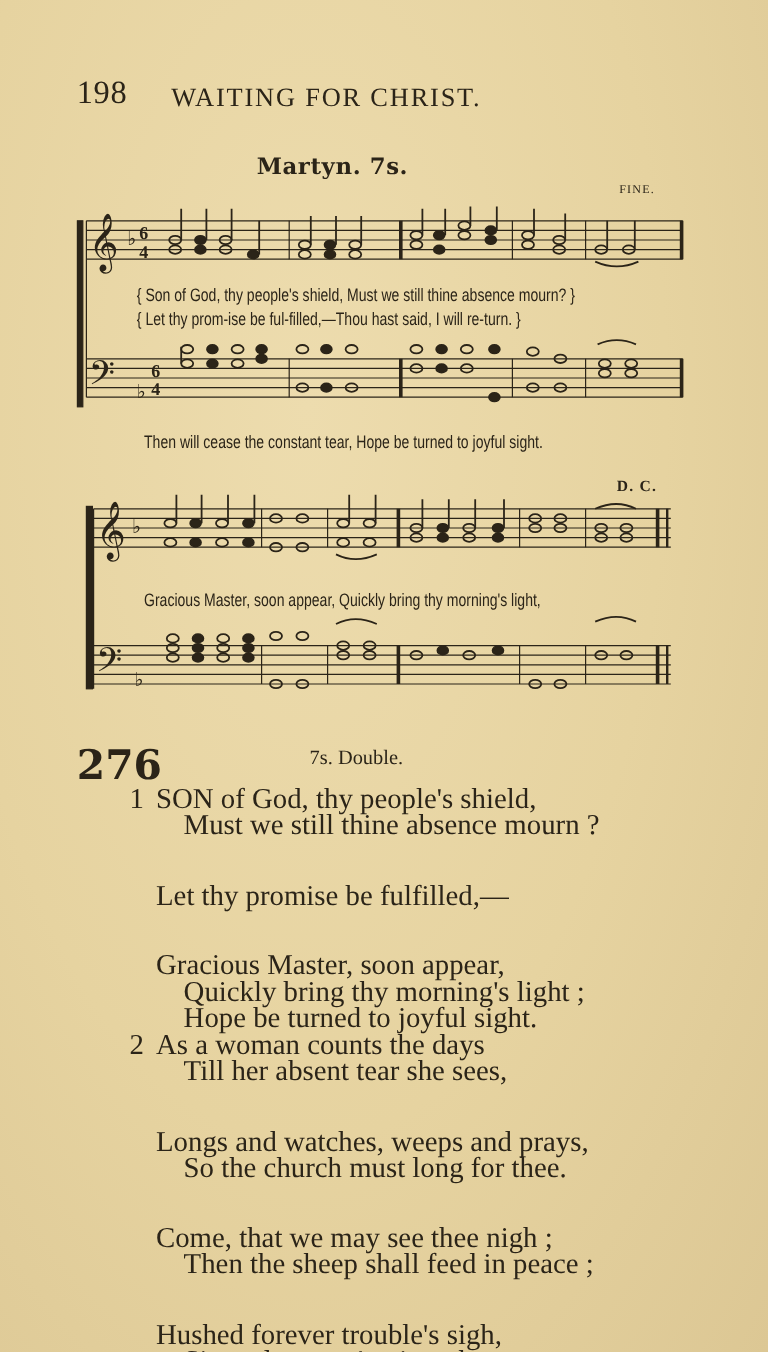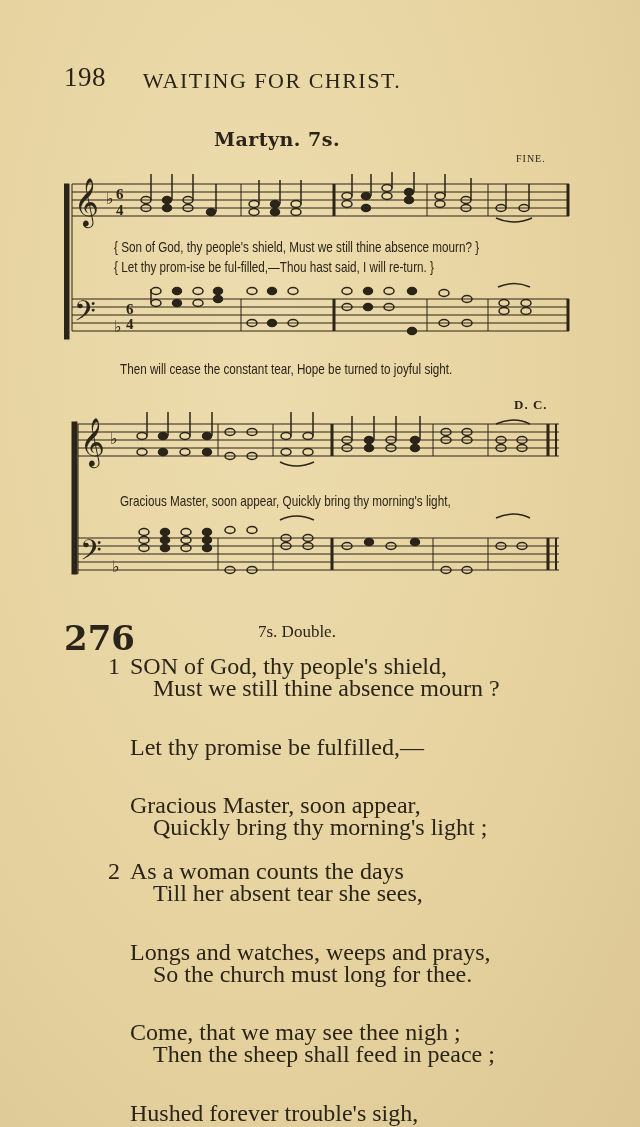--- a/index.html
+++ b/index.html
@@ -293,20 +293,21 @@
 
 <div class="abs hymn-number">276</div>
 <div class="abs meter">7s.  Double.</div>
 
 <div class="abs stanza" style="top:655px;">
   <div class="line"><span class="num">1</span><span>SON of God, thy people's shield,</span></div>
   <div class="line indent">Must we still thine absence mourn ?</div>
   <div class="line odd">Let thy promise be fulfilled,—</div>
   <div class="line odd">Gracious Master, soon appear,</div>
   <div class="line indent">Quickly bring thy morning's light ;</div>
+  <div class="line indent">Hope be turned to joyful sight.</div>
 </div>
 
 <div class="abs stanza" style="top:860px;">
   <div class="line"><span class="num">2</span><span>As a woman counts the days</span></div>
   <div class="line indent">Till her absent tear she sees,</div>
   <div class="line odd">Longs and watches, weeps and prays,</div>
   <div class="line indent">So the church must long for thee.</div>
   <div class="line odd">Come, that we may see thee nigh ;</div>
   <div class="line indent">Then the sheep shall feed in peace ;</div>
   <div class="line odd">Hushed forever trouble's sigh,</div>

